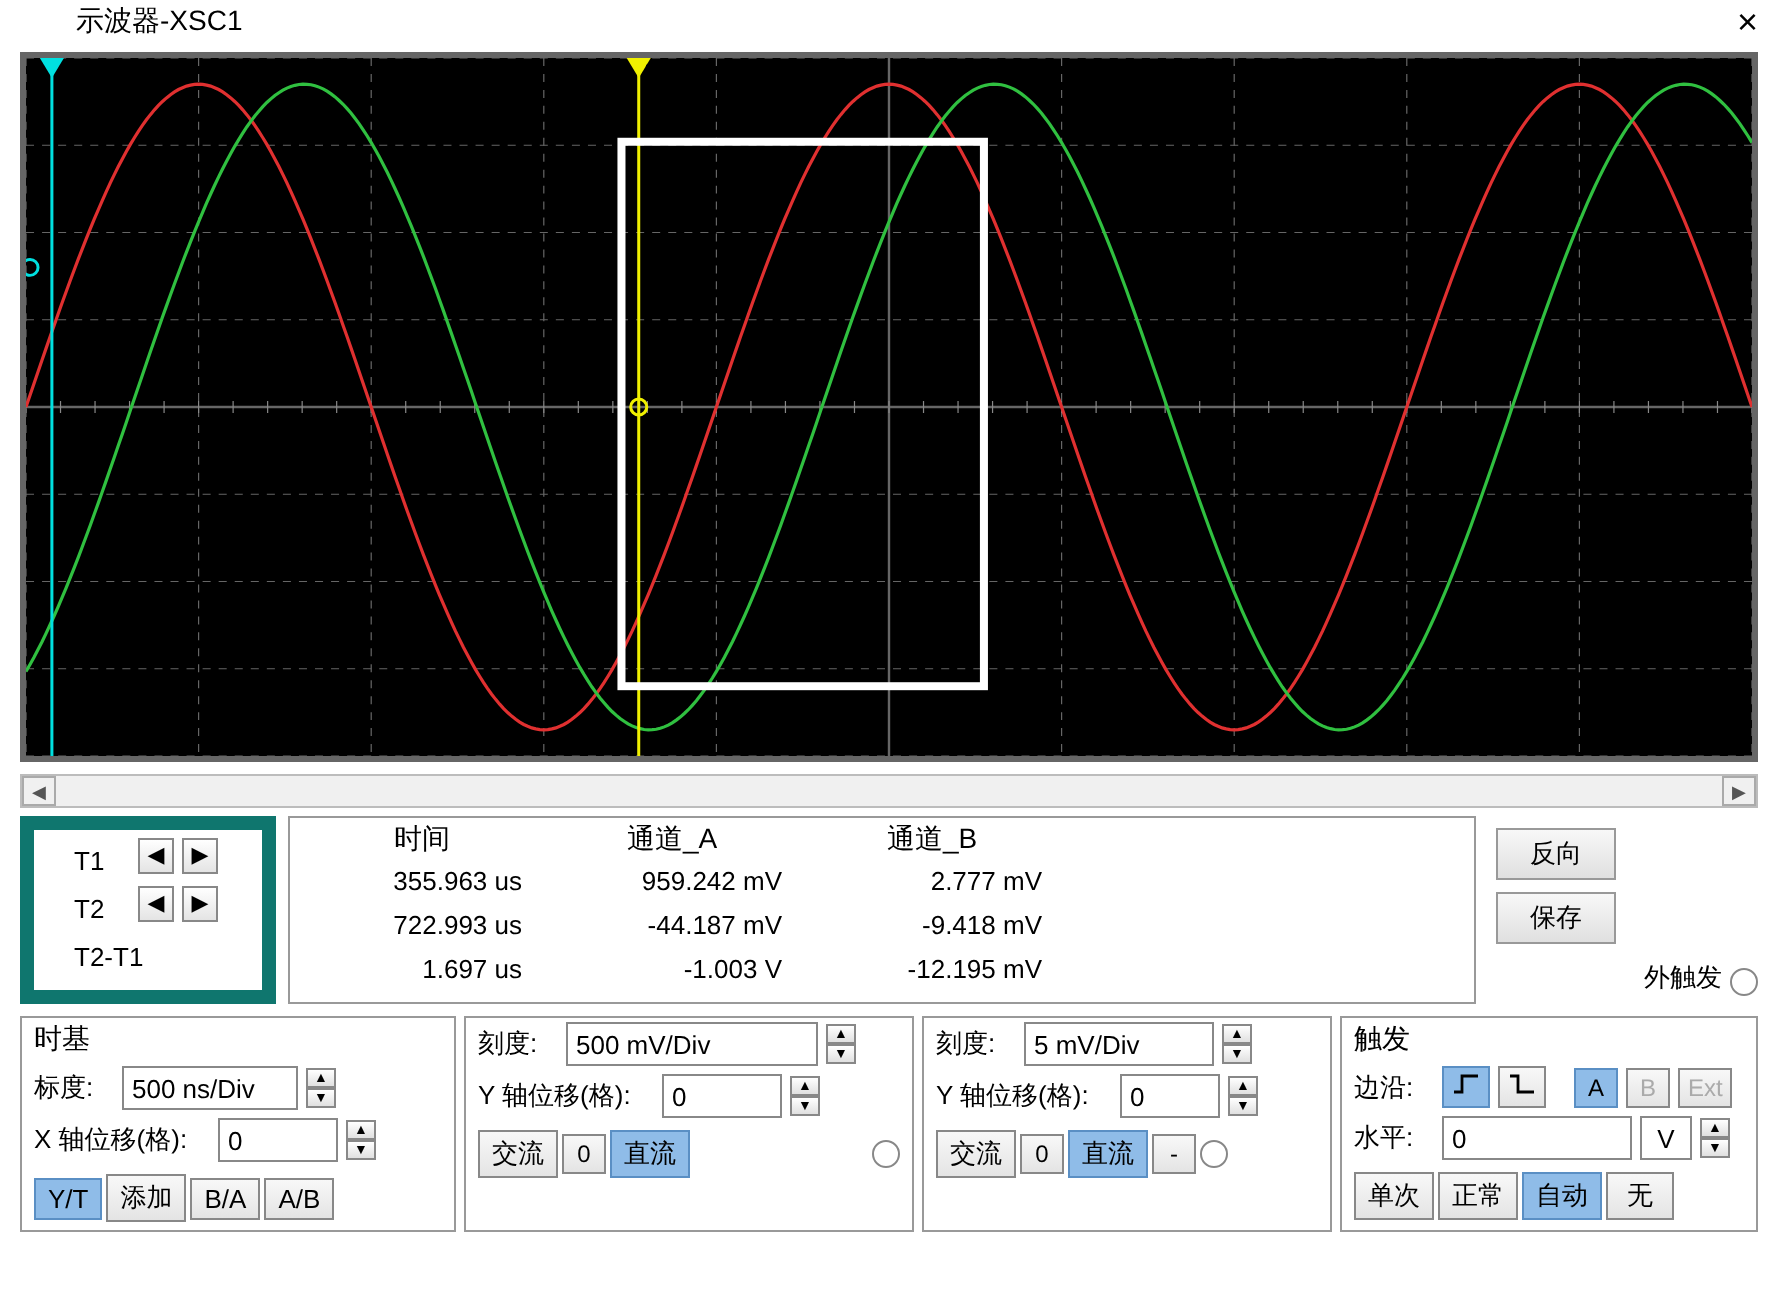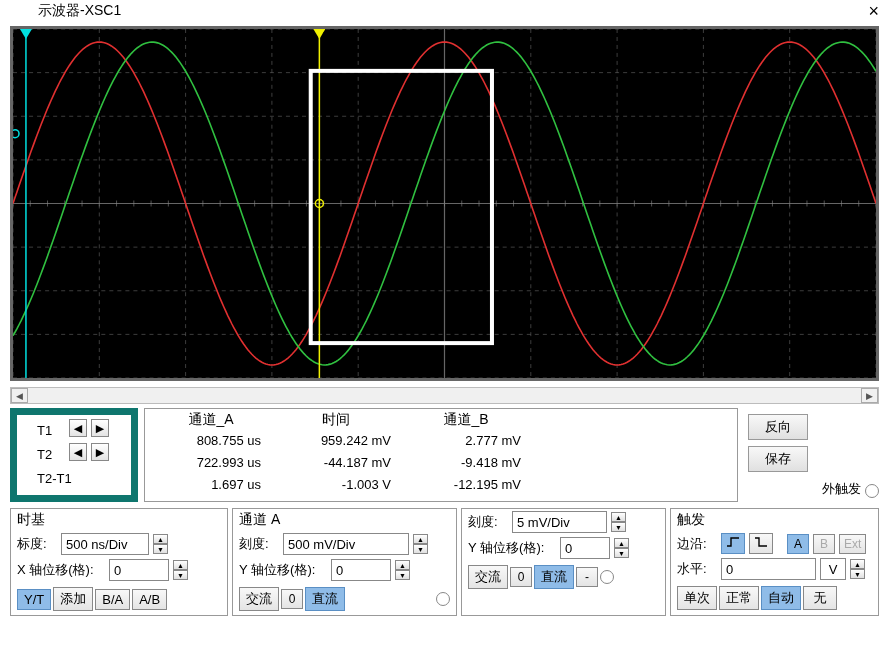--- a/index.html
+++ b/index.html
@@ -151,24 +151,24 @@
     <span class="lbl">T1</span>
     <span class="arrow-btn">◀</span>
     <span class="arrow-btn">▶</span>
     <span class="lbl">T2</span>
     <span class="arrow-btn">◀</span>
     <span class="arrow-btn">▶</span>
     <span class="lbl" style="grid-column:1/4">T2-T1</span>
   </div>
 
   <div class="readout">
+    <span class="hd">时间</span>
     <span class="hd">通道_A</span>
-    <span class="hd">时间</span>
     <span class="hd">通道_B</span>
-    <span class="val">808.755 us</span>
+    <span class="val">355.963 us</span>
     <span class="val">959.242 mV</span>
     <span class="val">2.777 mV</span>
     <span class="val">722.993 us</span>
     <span class="val">-44.187 mV</span>
     <span class="val">-9.418 mV</span>
     <span class="val">1.697 us</span>
     <span class="val">-1.003 V</span>
     <span class="val">-12.195 mV</span>
   </div>
 
@@ -204,21 +204,20 @@
     </div>
     <div class="toolbar">
       <span class="tbtn active">Y/T</span>
       <span class="tbtn">添加</span>
       <span class="tbtn">B/A</span>
       <span class="tbtn">A/B</span>
     </div>
   </div>
 
   <div class="group g-chA">
-    <div class="ghdr">通道 A</div>
     <div class="row">
       <span class="lab sm">刻度:</span>
       <input class="inbox" style="width: 126px;" value="500 mV/Div">
       <span class="spin">
           <span class="sb">▲</span>
           <span class="sb">▼</span>
         </span>
     </div>
     <div class="row">
       <span class="lab">Y 轴位移(格):</span>

